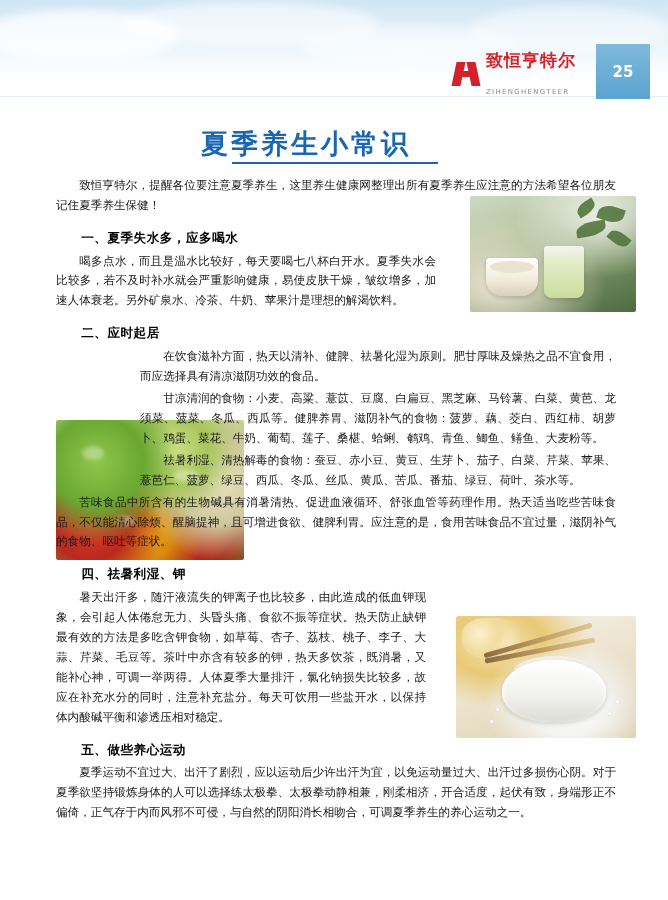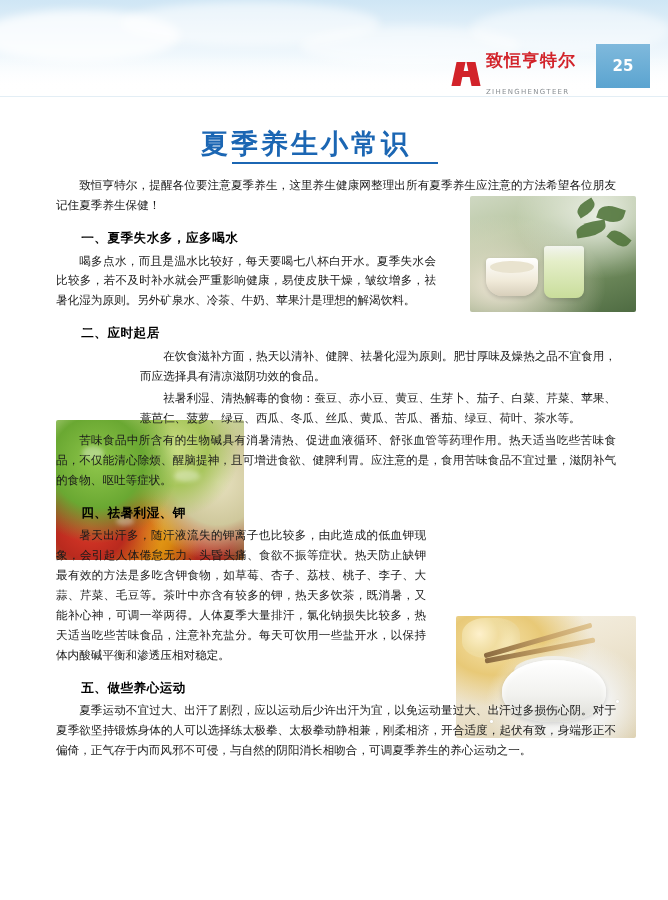--- a/index.html
+++ b/index.html
@@ -94,21 +94,21 @@
     letter-spacing: 1.3px;
     margin-top: 20px;
   }
 
   
   .page-tab {
     position: absolute;
     right: 18px;
     top: 44px;
     width: 54px;
-    height: 44px;
+    height: 55px;
     background: linear-gradient(180deg, #7fb9dc 0%, #5ba4d0 100%);
     color: #ffffff;
     display: flex;
     align-items: center;
     justify-content: center;
     font-size: 15px;
     font-weight: bold;
   }
 
   
@@ -350,28 +350,29 @@
     <div class="grain" style="left:152px; top:96px;"></div>
     <div class="grain" style="left:34px; top:104px;"></div>
     <div class="grain" style="left:160px; top:84px;"></div>
   </div>
 
   <div class="content">
 
     <p class="para">致恒亨特尔，提醒各位要注意夏季养生，这里养生健康网整理出所有夏季养生应注意的方法希望各位朋友记住夏季养生保健！</p>
 
     <h2 class="h2">一、夏季失水多，应多喝水</h2>
-    <p class="para wrap-right">喝多点水，而且是温水比较好，每天要喝七八杯白开水。夏季失水会比较多，若不及时补水就会严重影响健康，易使皮肤干燥，皱纹增多，祛暑化湿为原则。另外矿泉水、冷茶、牛奶、苹果汁是理想的解渴饮料。</p>
+    <p class="para wrap-right">喝多点水，而且是温水比较好，每天要喝七八杯白开水。夏季失水会比较多，若不及时补水就会严重影响健康，易使皮肤干燥，皱纹增多，加速人体衰老。另外矿泉水、冷茶、牛奶、苹果汁是理想的解渴饮料。</p>
 
     <h2 class="h2">二、应时起居</h2>
 
     <p class="para wrap-left">在饮食滋补方面，热天以清补、健脾、祛暑化湿为原则。肥甘厚味及燥热之品不宜食用，而应选择具有清凉滋阴功效的食品。</p>
+    <p class="para wrap-left">甘凉清润的食物：小麦、高粱、薏苡、豆腐、白扁豆、黑芝麻、马铃薯、白菜、黄芭、龙须菜、菠菜、冬瓜、西瓜等。健脾养胃、滋阴补气的食物：菠萝、藕、茭白、西红柿、胡萝卜、鸡蛋、菜花、牛奶、葡萄、莲子、桑椹、蛤蜊、鹌鸡、青鱼、鲫鱼、鳝鱼、大麦粉等。</p>
     <p class="para wrap-left">祛暑利湿、清热解毒的食物：蚕豆、赤小豆、黄豆、生芽卜、茄子、白菜、芹菜、苹果、薏芭仁、菠萝、绿豆、西瓜、冬瓜、丝瓜、黄瓜、苦瓜、番茄、绿豆、荷叶、茶水等。</p>
     <p class="para">苦味食品中所含有的生物碱具有消暑清热、促进血液循环、舒张血管等药理作用。热天适当吃些苦味食品，不仅能清心除烦、醒脑提神，且可增进食欲、健脾利胃。应注意的是，食用苦味食品不宜过量，滋阴补气的食物、呕吐等症状。</p>
 
     <h2 class="h2">四、祛暑利湿、钾</h2>
-    <p class="para wrap-right-sm">暑天出汗多，随汗液流失的钾离子也比较多，由此造成的低血钾现象，会引起人体倦怠无力、头昏头痛、食欲不振等症状。热天防止缺钾最有效的方法是多吃含钾食物，如草莓、杏子、荔枝、桃子、李子、大蒜、芹菜、毛豆等。茶叶中亦含有较多的钾，热天多饮茶，既消暑，又能补心神，可调一举两得。人体夏季大量排汗，氯化钠损失比较多，热天适当吃些苦味食品，注意补充盐分。每天可饮用一些盐开水，以保持体内酸碱平衡和渗透压相对稳定。</p>
+    <p class="para wrap-right-sm">暑天出汗多，随汗液流失的钾离子也比较多，由此造成的低血钾现象，会引起人体倦怠无力、头昏头痛、食欲不振等症状。热天防止缺钾最有效的方法是多吃含钾食物，如草莓、杏子、荔枝、桃子、李子、大蒜、芹菜、毛豆等。茶叶中亦含有较多的钾，热天多饮茶，既消暑，又能补心神，可调一举两得。人体夏季大量排汗，氯化钠损失比较多，故应在补充水分的同时，注意补充盐分。每天可饮用一些盐开水，以保持体内酸碱平衡和渗透压相对稳定。</p>
 
     <h2 class="h2">五、做些养心运动</h2>
     <p class="para">夏季运动不宜过大、出汗了剧烈，应以运动后少许出汗为宜，以免运动量过大、出汗过多损伤心阴。对于夏季欲坚持锻炼身体的人可以选择练太极拳、太极拳动静相兼，刚柔相济，开合适度，起伏有致，身端形正不偏倚，正气存于内而风邪不可侵，与自然的阴阳消长相吻合，可调夏季养生的养心运动之一。</p>
 
   </div>
 </div>
 
 </body></html>

